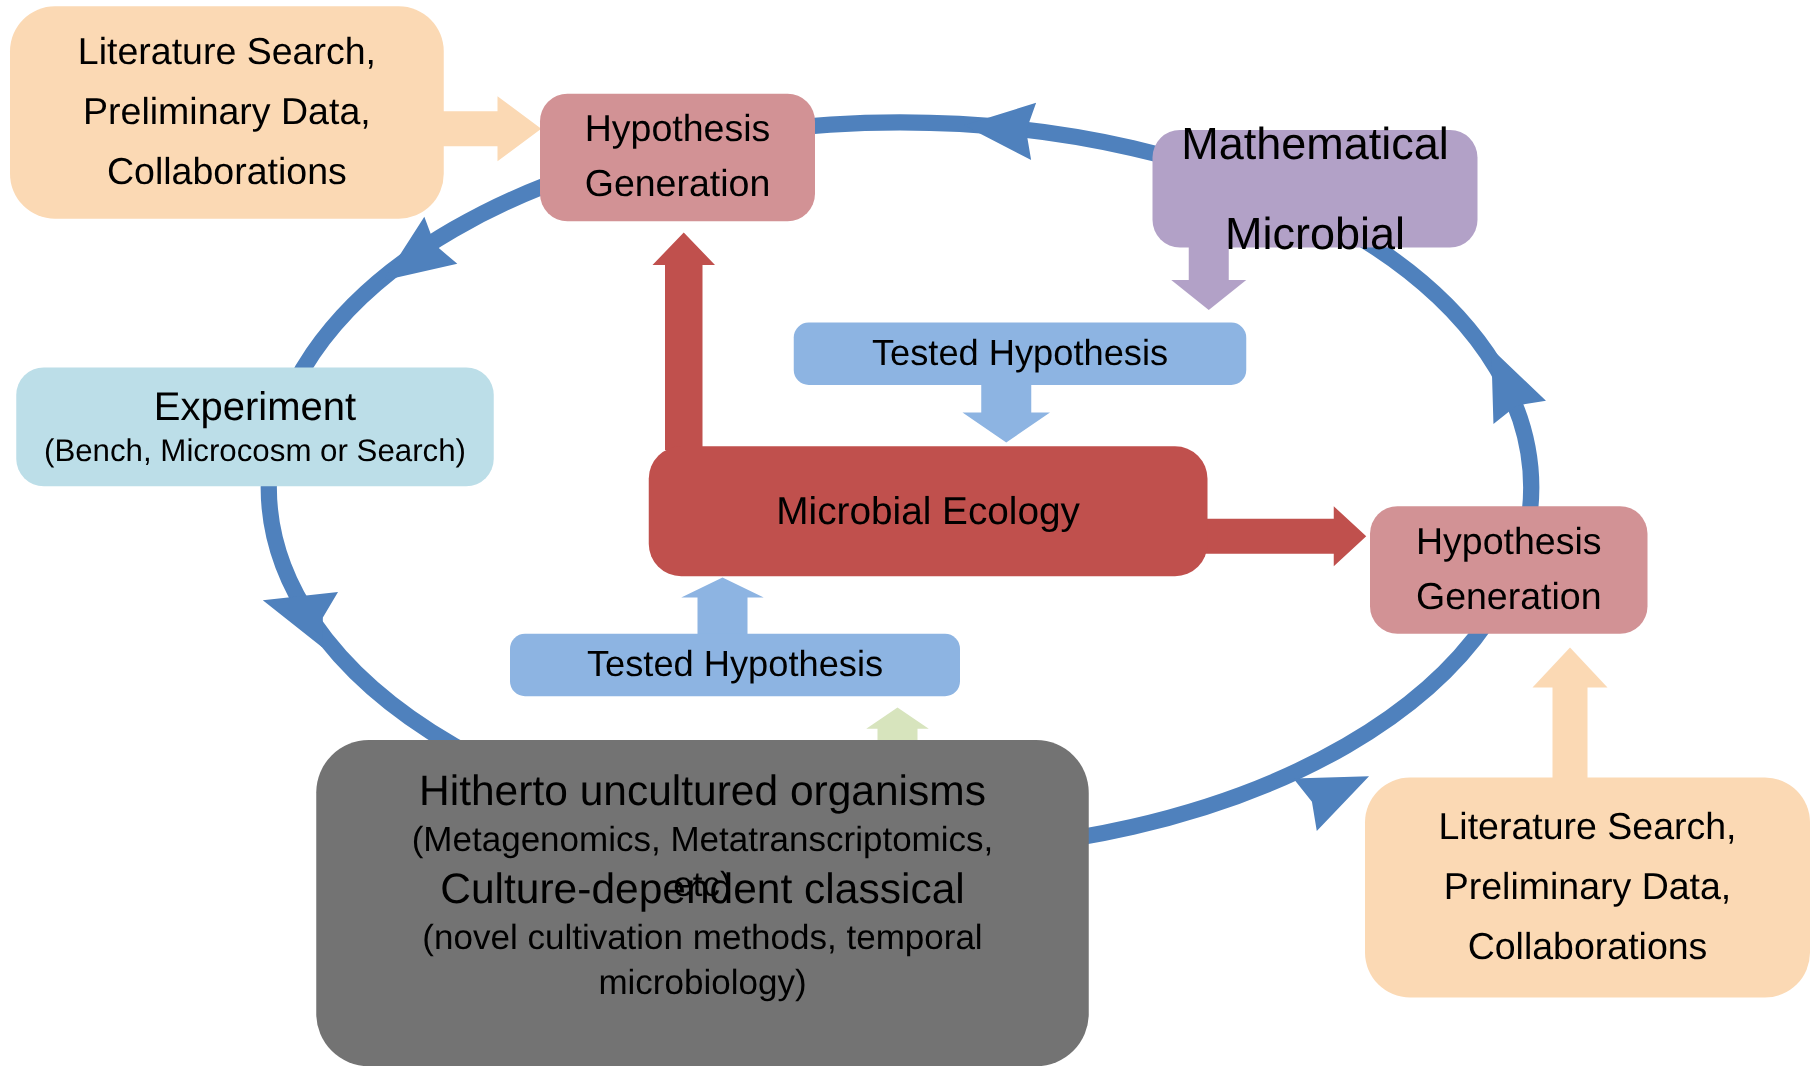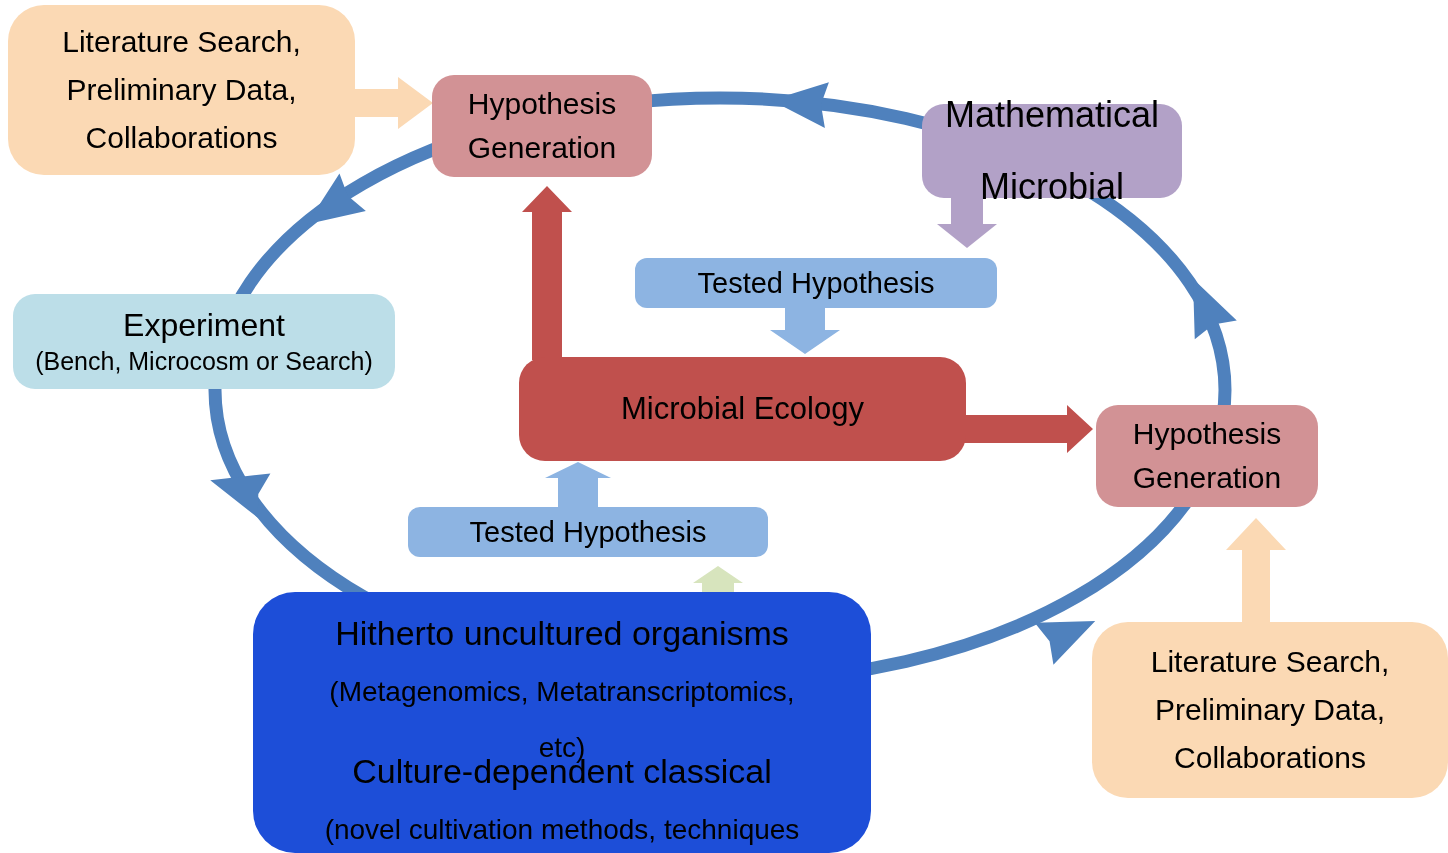--- a/index.html
+++ b/index.html
@@ -11,21 +11,21 @@
   .box{
     position:absolute;display:flex;flex-direction:column;align-items:center;justify-content:center;
     text-align:center;box-sizing:border-box;
   }
   .peach{background:#FBD9B4;}
   .pink{background:#D29295;}
   .purple{background:#B2A1C7;}
   .blue{background:#8DB4E2;}
   .red{background:#C0504D;}
   .cyan{background:#BCDEE8;}
-  .green{background:#1d4ed8;gap:20px;}
+  .green{background:#737373;}
 
   .b-lit-tl{left:8px;top:5px;width:347px;height:170px;border-radius:36px;font-size:30px;line-height:48px;}
   .b-hyp-top{left:432px;top:75px;width:220px;height:102px;border-radius:22px;font-size:30px;line-height:44px;}
   .b-math{left:922px;top:104px;width:260px;height:94px;border-radius:22px;font-size:36px;line-height:42px;gap:30px;}
   .b-th-top{left:635px;top:258px;width:362px;height:50px;border-radius:12px;font-size:29px;}
   .b-central{left:497px;top:357px;width:447px;height:104px;border-radius:26px;font-size:31px;line-height:46px;margin-left:22px;}
   .b-exp{left:13px;top:294px;width:382px;height:95px;border-radius:22px;}
   .b-exp .t{font-size:32px;line-height:40px;}
   .b-exp .s{font-size:25px;line-height:33px;}
   .b-th-mid{left:408px;top:507px;width:360px;height:50px;border-radius:12px;font-size:29px;}
@@ -95,21 +95,21 @@
 
   <div class="box blue b-th-mid">
     <div>Tested Hypothesis</div>
   </div>
 
   <div class="box green b-green">
     <div class="g-big">Hitherto uncultured organisms</div>
     <div class="g-small">(Metagenomics, Metatranscriptomics,</div>
     <div class="g-small g-etc">etc)</div>
     <div class="g-big">Culture-dependent classical</div>
-    <div class="g-small">(novel cultivation methods, techniques</div>
+    <div class="g-small">(novel cultivation methods, temporal</div>
     <div class="g-small g-micro">microbiology)</div>
   </div>
 
   <div class="box pink b-hyp-right">
     <div>Hypothesis</div>
     <div>Generation</div>
   </div>
 
   <div class="box peach b-lit-br">
     <div>Literature Search,</div>

